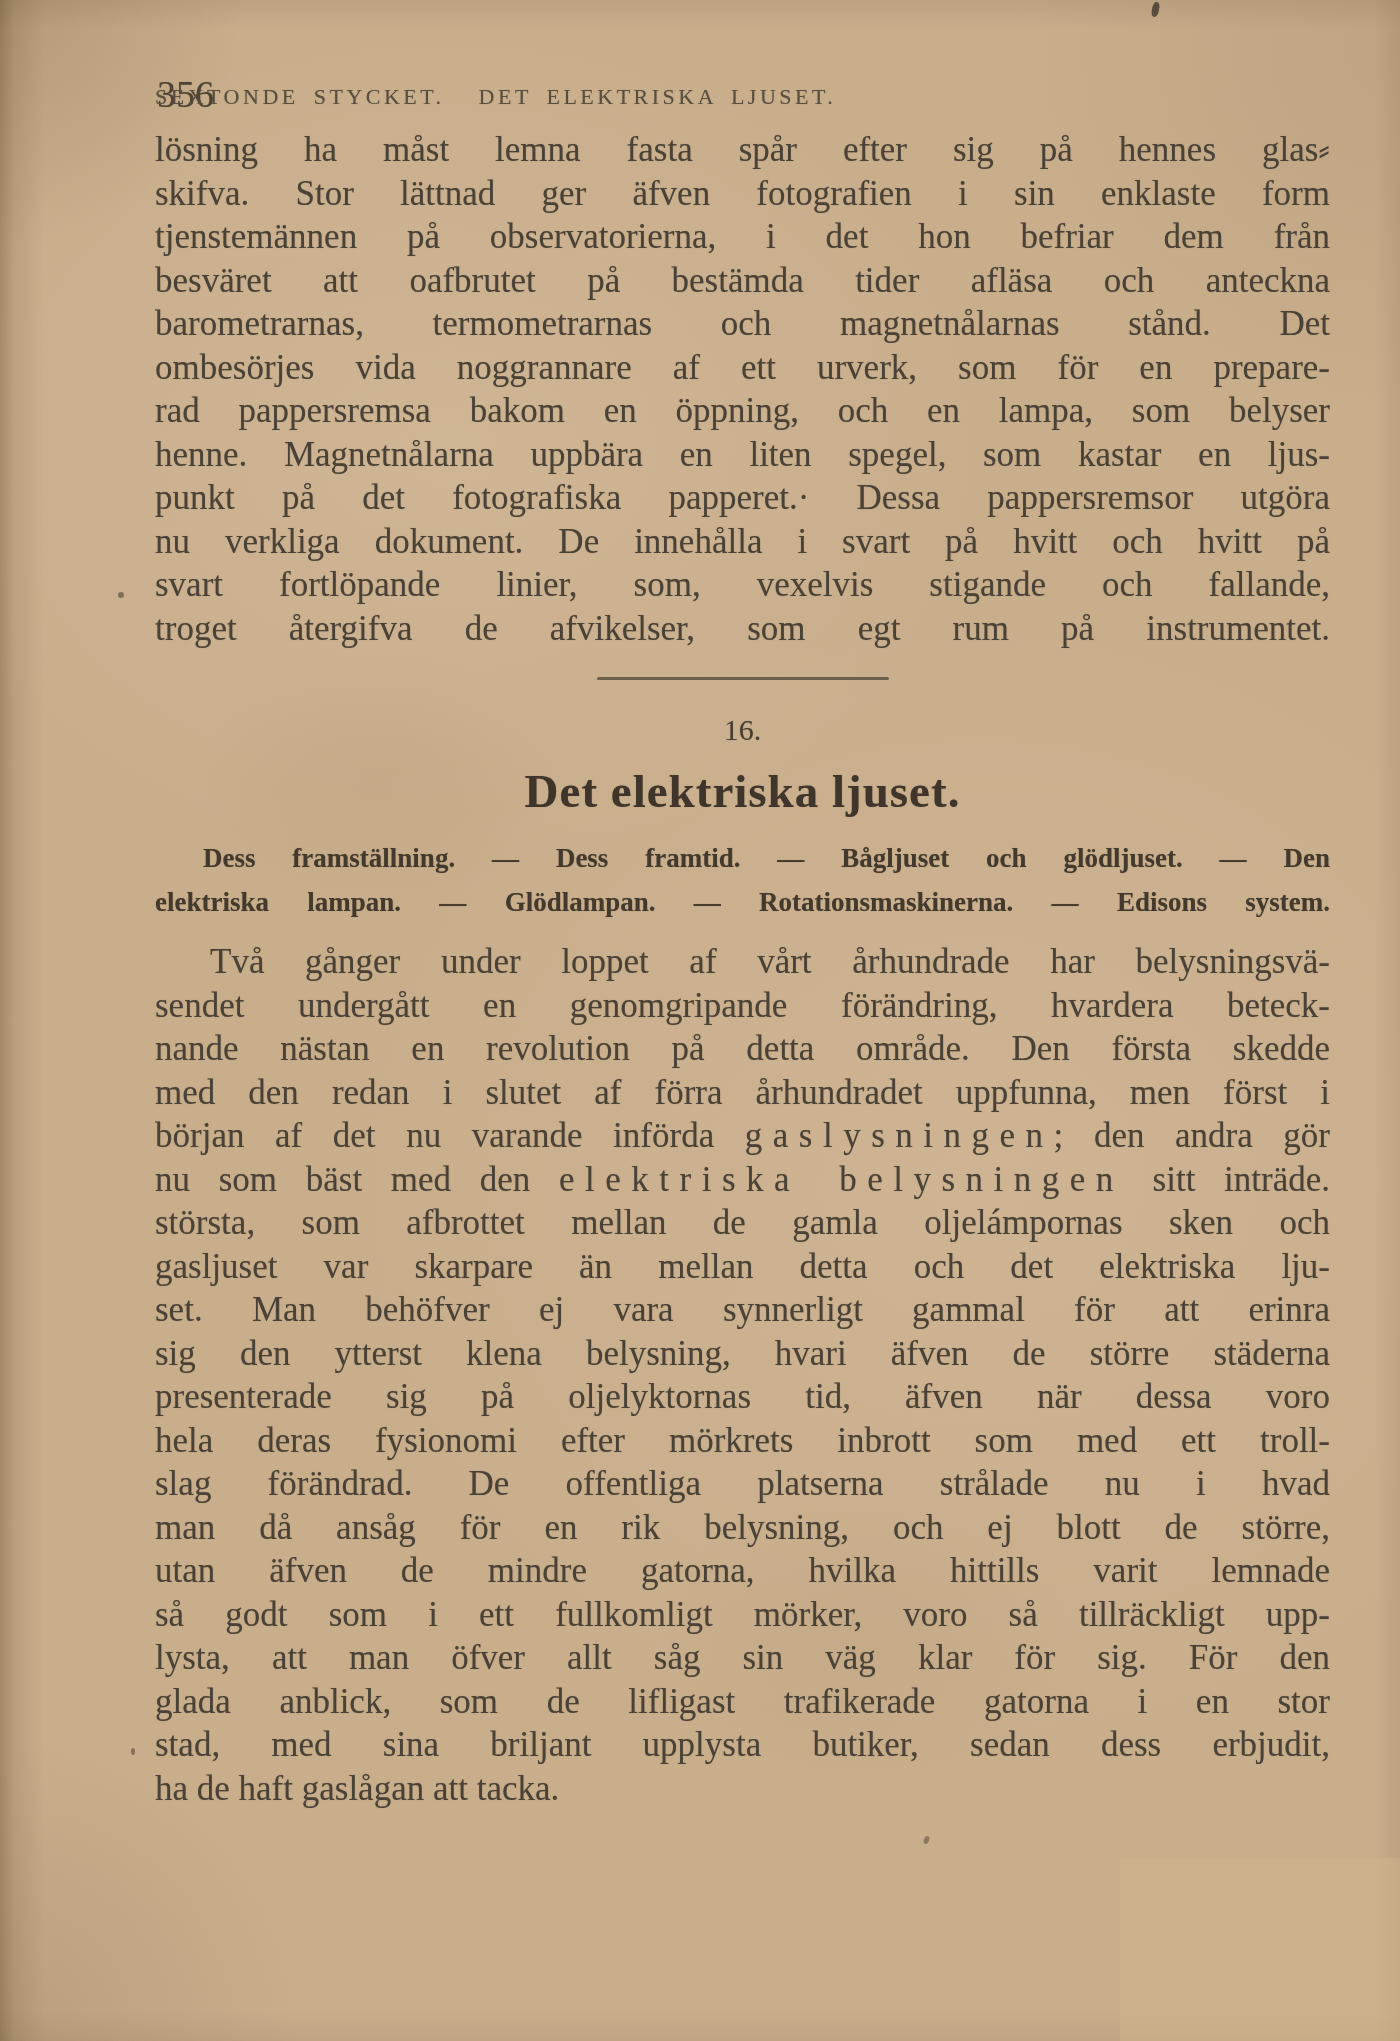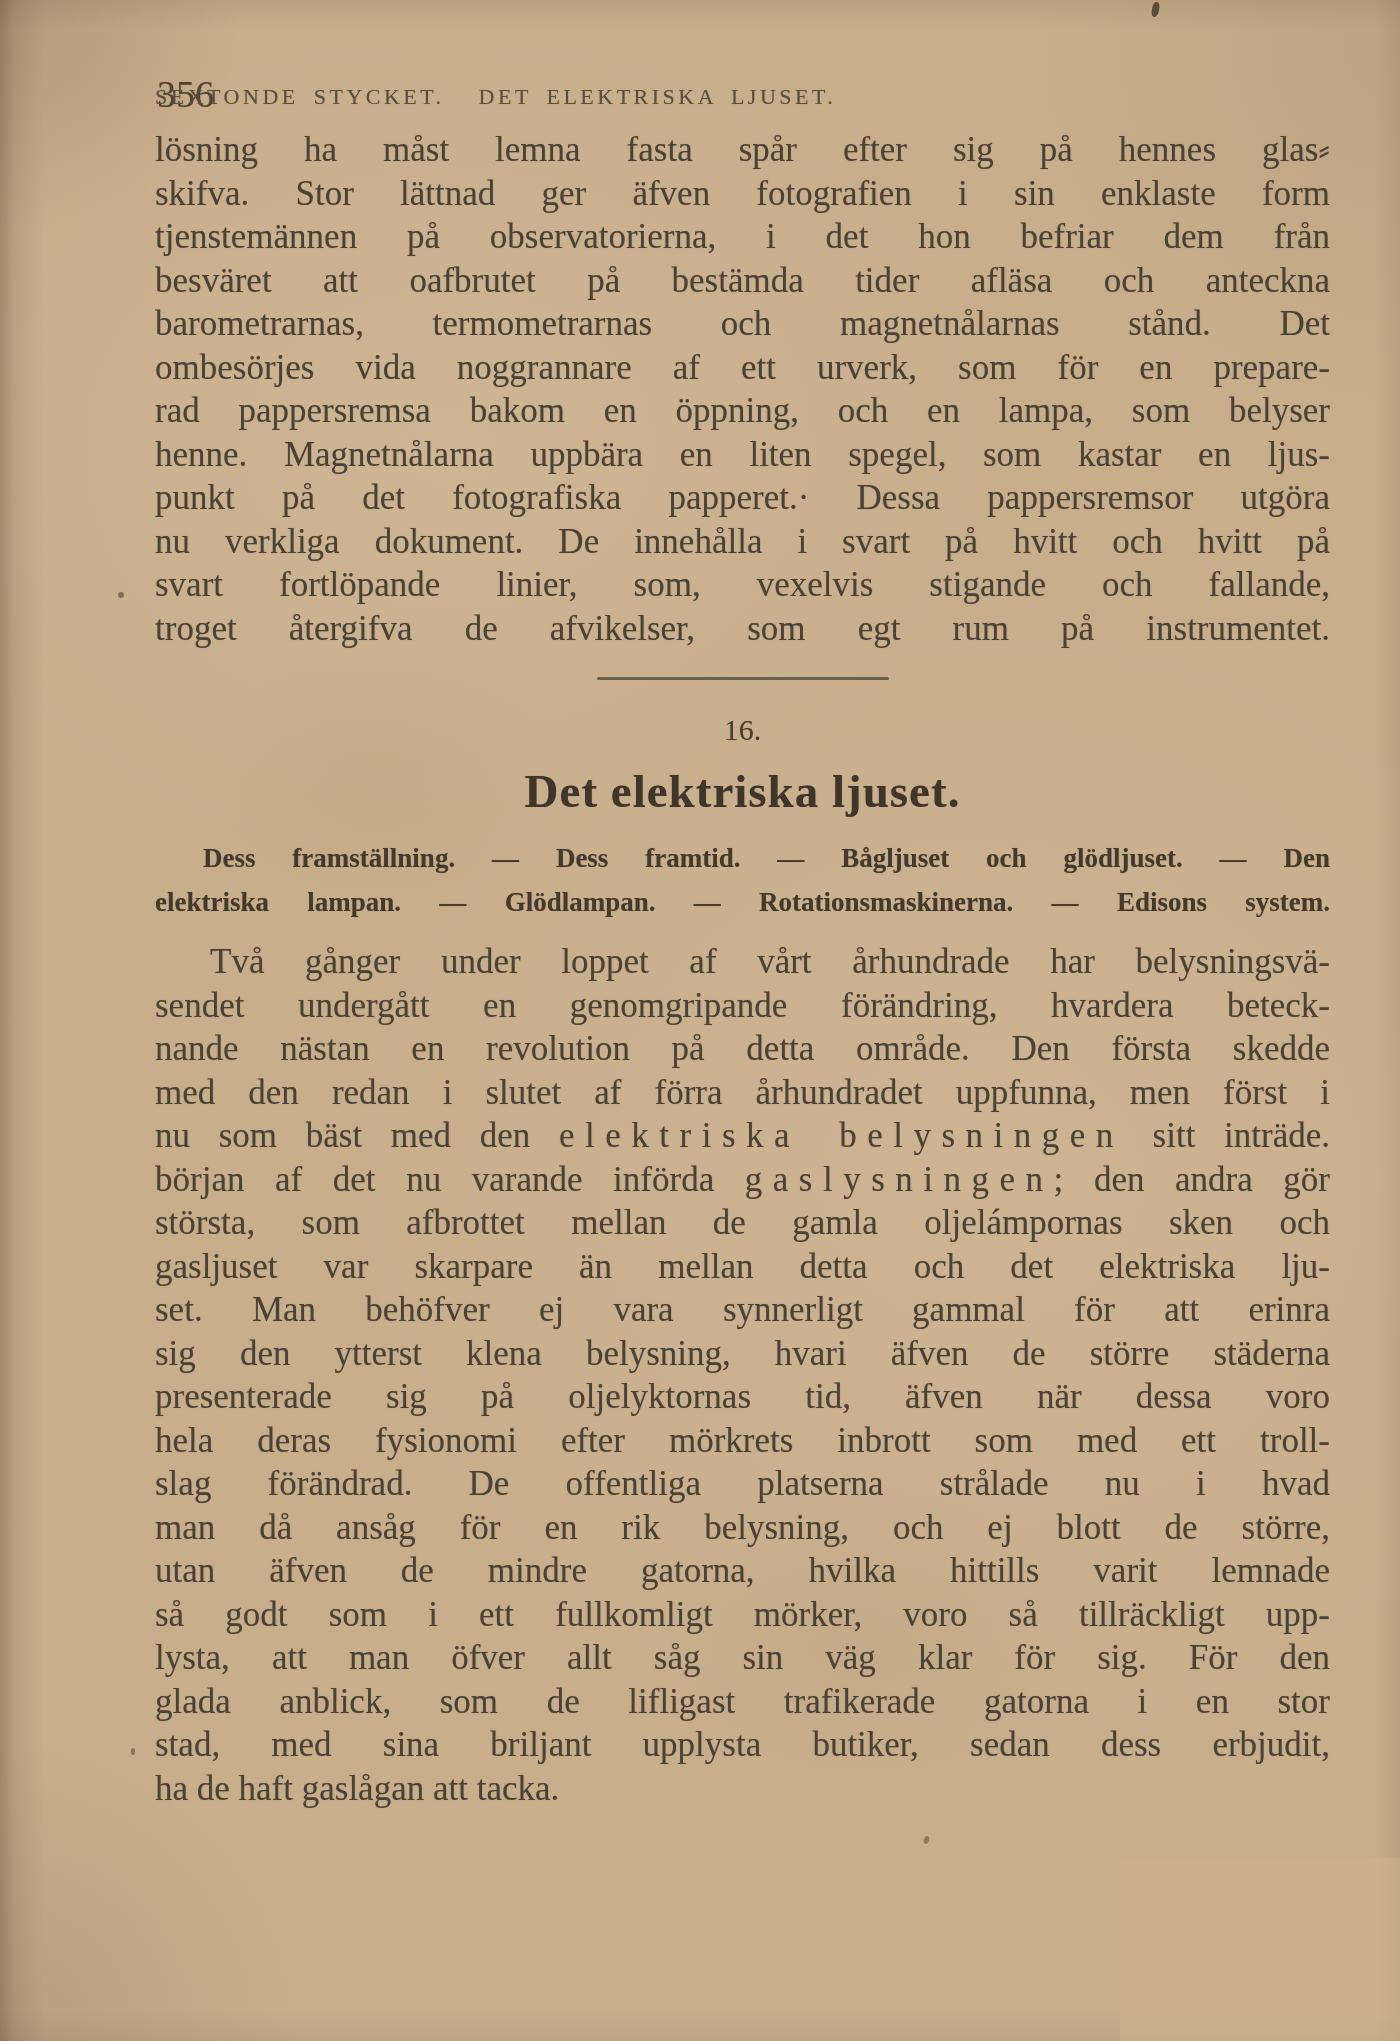--- a/index.html
+++ b/index.html
@@ -101,22 +101,22 @@
         <div class="tl firstline"><span>Dess framställning. — Dess framtid. — Bågljuset och glödljuset. — Den</span></div>
         <div class="tl"><span>elektriska lampan. — Glödlampan. — Rotationsmaskinerna. — Edisons system.</span></div>
       </div>
 
     <div class="section-paras" id="paras-bottom">
         <div class="para">
           <div class="tl firstline"><span>Två gånger under loppet af vårt århundrade har belysningsvä-</span></div>
           <div class="tl"><span>sendet undergått en genomgripande förändring, hvardera beteck-</span></div>
           <div class="tl"><span>nande nästan en revolution på detta område.  Den första skedde</span></div>
           <div class="tl"><span>med den redan i slutet af förra århundradet uppfunna, men först i</span></div>
+          <div class="tl"><span>början af det nu varande införda </span><span class="sperr">gaslysningen</span><span>; den andra gör</span></div>
           <div class="tl"><span>nu som bäst med den </span><span class="sperr">elektriska belysningen</span><span> sitt inträde.</span></div>
-          <div class="tl"><span>början af det nu varande införda </span><span class="sperr">gaslysningen</span><span>; den andra gör</span></div>
         </div>
         <div class="para">
           <div class="tl"><span>största, som afbrottet mellan de gamla oljelámpornas sken och</span></div>
           <div class="tl"><span>gasljuset var skarpare än mellan detta och det elektriska lju-</span></div>
           <div class="tl"><span>set.  Man behöfver ej vara synnerligt gammal för att erinra</span></div>
           <div class="tl"><span>sig den ytterst klena belysning, hvari äfven de större städerna</span></div>
           <div class="tl"><span>presenterade sig på oljelyktornas tid, äfven när dessa voro</span></div>
           <div class="tl"><span>hela deras fysionomi efter mörkrets inbrott som med ett troll-</span></div>
           <div class="tl"><span>slag förändrad.  De offentliga platserna strålade nu i hvad</span></div>
           <div class="tl"><span>man då ansåg för en rik belysning, och ej blott de större,</span></div>

